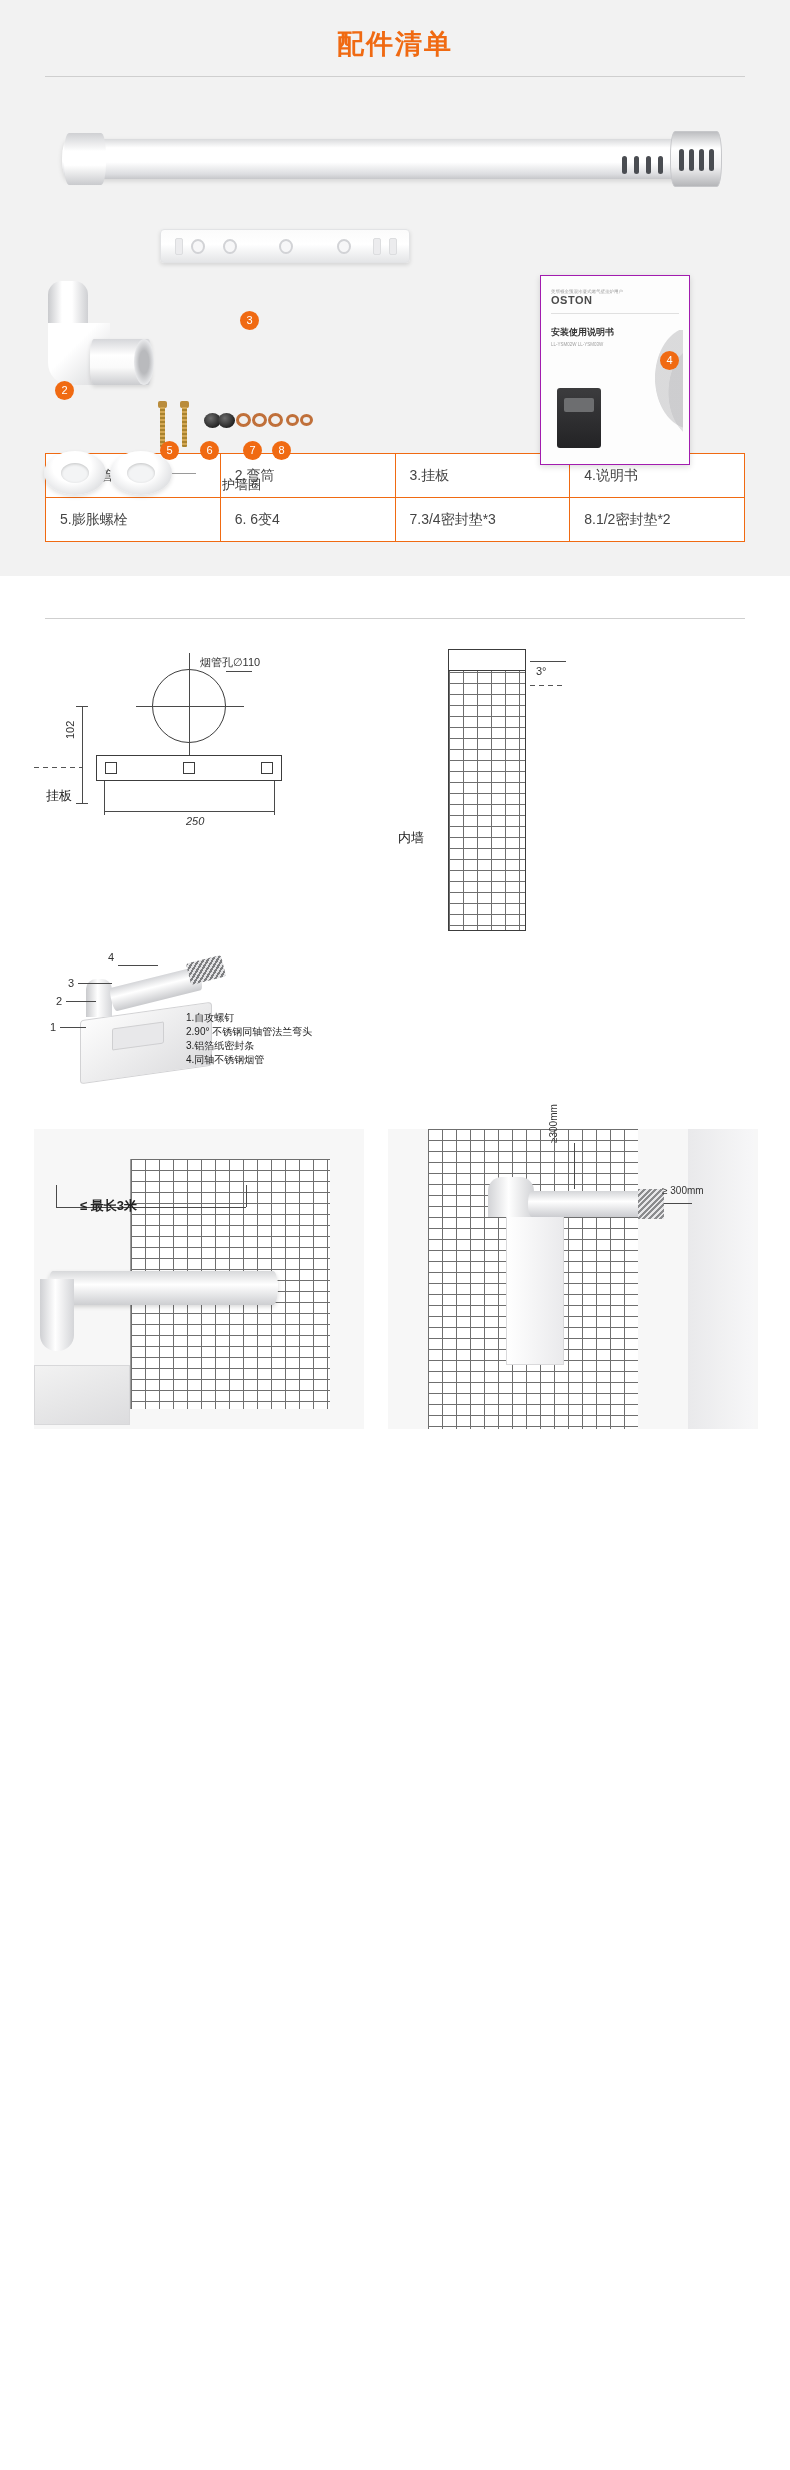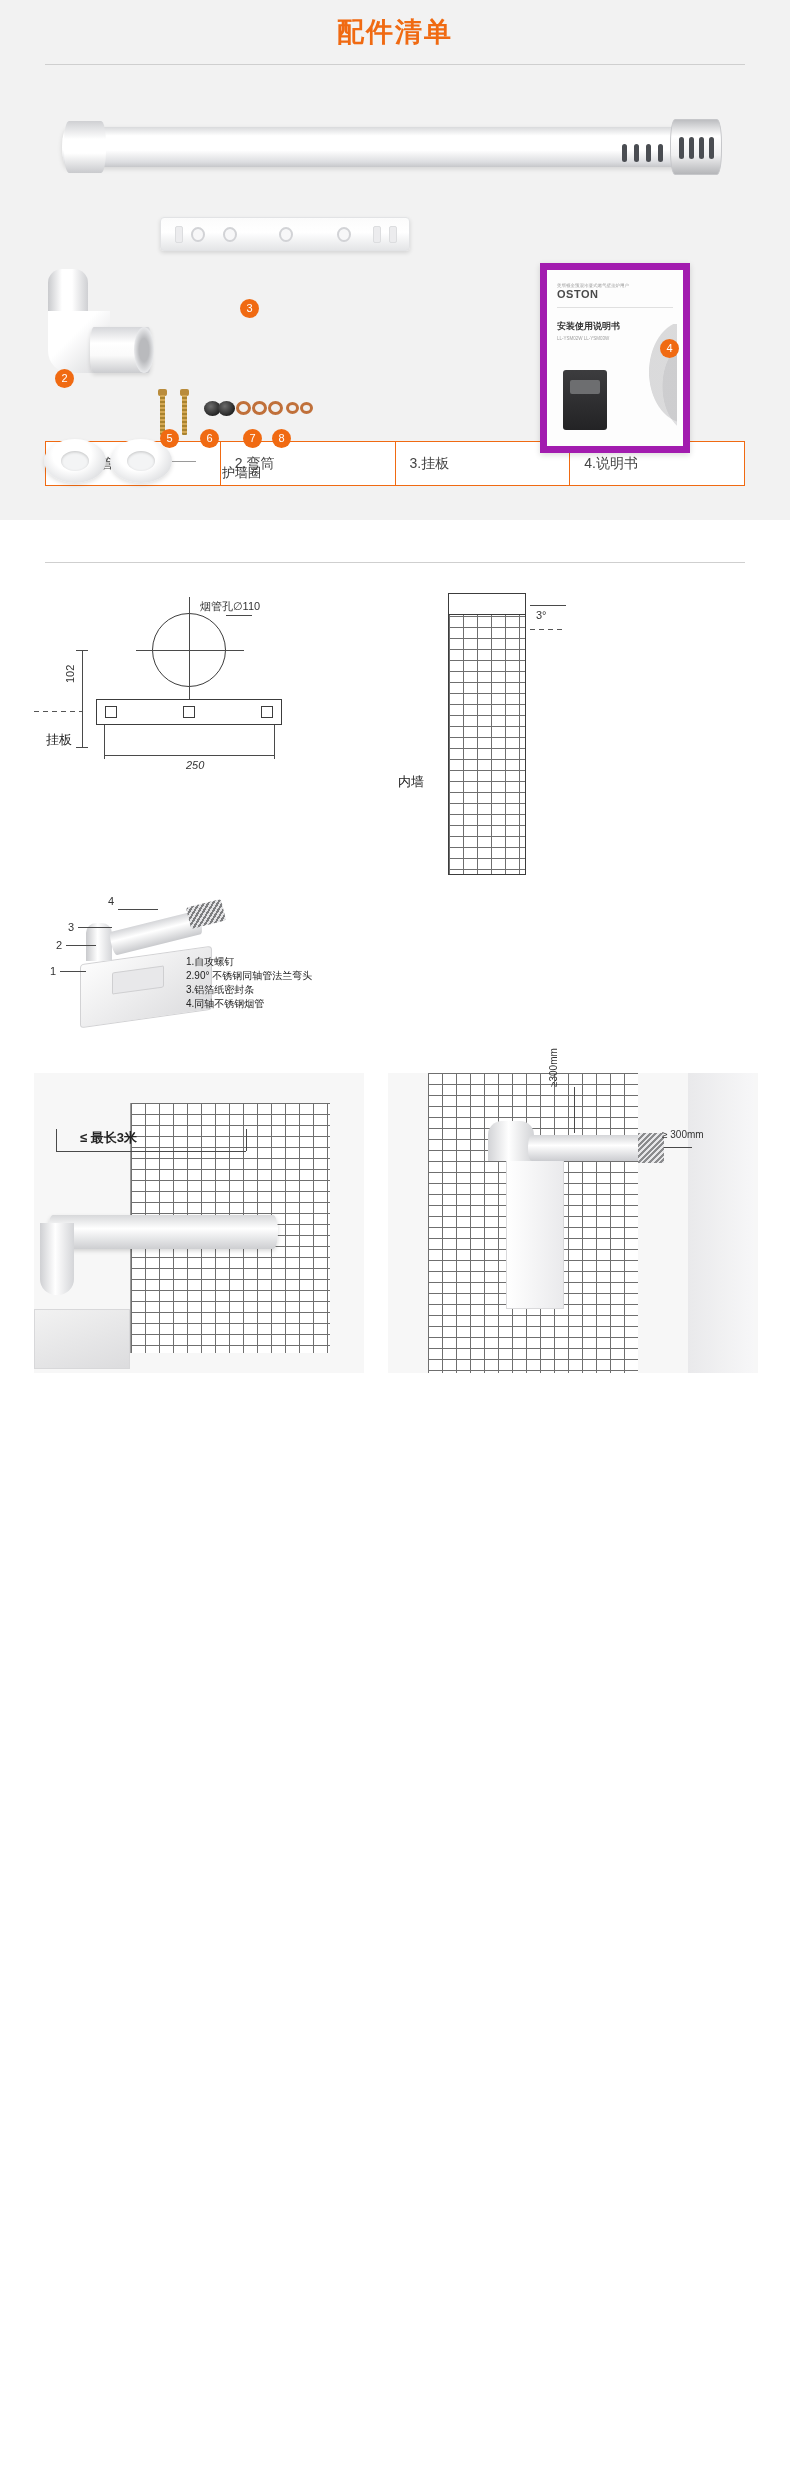--- a/index.html
+++ b/index.html
@@ -9,21 +9,21 @@
     background: #ffffff;
     font-family: "Liberation Sans", sans-serif;
     color: #333;
     -webkit-font-smoothing: antialiased;
   }
   .page { width: 790px; position: relative; }
 
   
   .section-parts {
     background: #f2f2f2;
-    padding: 12px 0 34px 0;
+    padding: 24px 0 34px 0;
   }
   .title-block { text-align: center; }
   .title-main {
     font-size: 27px;
     font-weight: bold;
     color: #f06a12;
     letter-spacing: 2px;
     line-height: 40px;
   }
   .title-rule {
@@ -197,21 +197,21 @@
     border: 3px solid #c0703a;
     background: #f0efee;
   }
 
   
   .manual {
     position: absolute;
     left: 540px; top: 192px;
     width: 150px; height: 190px;
     background: #fdfdfd;
-    border: 7px solid #a21caf;
+    border: 1px solid #a21caf;
     box-shadow: 0 2px 6px rgba(0,0,0,.14);
     padding: 10px 10px;
   }
   .manual .brand {
     font-size: 11px; color: #4a4a4a; letter-spacing: .5px; font-weight: bold;
   }
   .manual .mtitle { font-size: 9px; color: #333; margin-top: 12px; font-weight: bold; }
   .manual .msub { font-size: 4.5px; color: #a0a0a0; margin-top: 3px; }
   .manual .hr { height: 1px; background: #e0e0e0; margin: 7px 0 0 0; }
   .manual .boiler {
@@ -382,20 +382,26 @@
 
     </div>
 
     <table class="parts-table">
       <tbody>
           <tr>
         <td>1.直烟管</td>
         <td>2.弯筒</td>
         <td>3.挂板</td>
         <td>4.说明书</td>
+      </tr>
+      <tr>
+        <td>5.膨胀螺栓</td>
+        <td>6. 6变4</td>
+        <td>7.3/4密封垫*3</td>
+        <td>8.1/2密封垫*2</td>
       </tr>
     </tbody>
       </table>
   </div>
 
   <div class="section-install">
 
     <div class="title-block">
       <div class="title-rule"></div>
     </div>
@@ -464,21 +470,21 @@
 
     <div class="seg3" style="height:320px;">
 
       <div class="photoblock" style="left:34px; top:0px; width:330px; height:300px;">
         <div class="brick" style="left:96px; top:30px; width:200px; height:250px; border-left:1px solid #9a9a9a;"></div>
         <div style="position:absolute; left:14px; top:142px; width:230px; height:34px; background:linear-gradient(to bottom,#d7d8da,#ffffff 40%,#cdced1); border-radius:5px/16px; box-shadow:0 2px 4px rgba(0,0,0,.15);"></div>
         <div style="position:absolute; left:6px; top:150px; width:34px; height:72px; background:linear-gradient(to right,#cfd0d3,#ffffff 45%,#d4d5d8); border-radius:0 0 16px 16px;"></div>
         <div class="ln lnv" style="left:22px; top:56px; height:22px;"></div>
         <div class="ln lnh" style="left:22px; top:78px; width:190px;"></div>
         <div class="ln lnv" style="left:212px; top:56px; height:22px;"></div>
-        <div class="lbl-b" style="left:46px; top:56px; font-weight:bold;">≤ 最长3米</div>
+        <div class="lbl-b" style="left:46px; top:68px; font-weight:bold;">≤ 最长3米</div>
         <div style="position:absolute; left:0px; top:236px; width:96px; height:60px; background:linear-gradient(160deg,#f2f2f2,#dcdcde); border:1px solid #d8d8da;"></div>
       </div>
 
       <div class="photoblock" style="left:388px; top:0px; width:370px; height:300px;">
         <div class="brick" style="left:40px; top:0px; width:210px; height:300px;"></div>
         <div style="position:absolute; left:118px; top:86px; width:58px; height:150px; background:linear-gradient(to right,#ffffff,#eaeaec); border:1px solid #d9d9db;"></div>
         <div style="position:absolute; left:100px; top:48px; width:46px; height:40px; background:linear-gradient(to right,#d2d3d6,#fff 45%,#d2d3d6); border-radius:14px 14px 0 0;"></div>
         <div style="position:absolute; left:140px; top:62px; width:118px; height:26px; background:linear-gradient(to bottom,#d4d5d8,#ffffff 40%,#cbccd0); border-radius:4px/12px;"></div>
         <div style="position:absolute; left:250px; top:60px; width:26px; height:30px; background:repeating-linear-gradient(135deg,#8b8c8e 0 2px,#e7e7e9 2px 4px);"></div>
         <div style="position:absolute; left:300px; top:0px; width:66px; height:300px; background:linear-gradient(to right,#e9e9eb,#f7f7f8);"></div>

